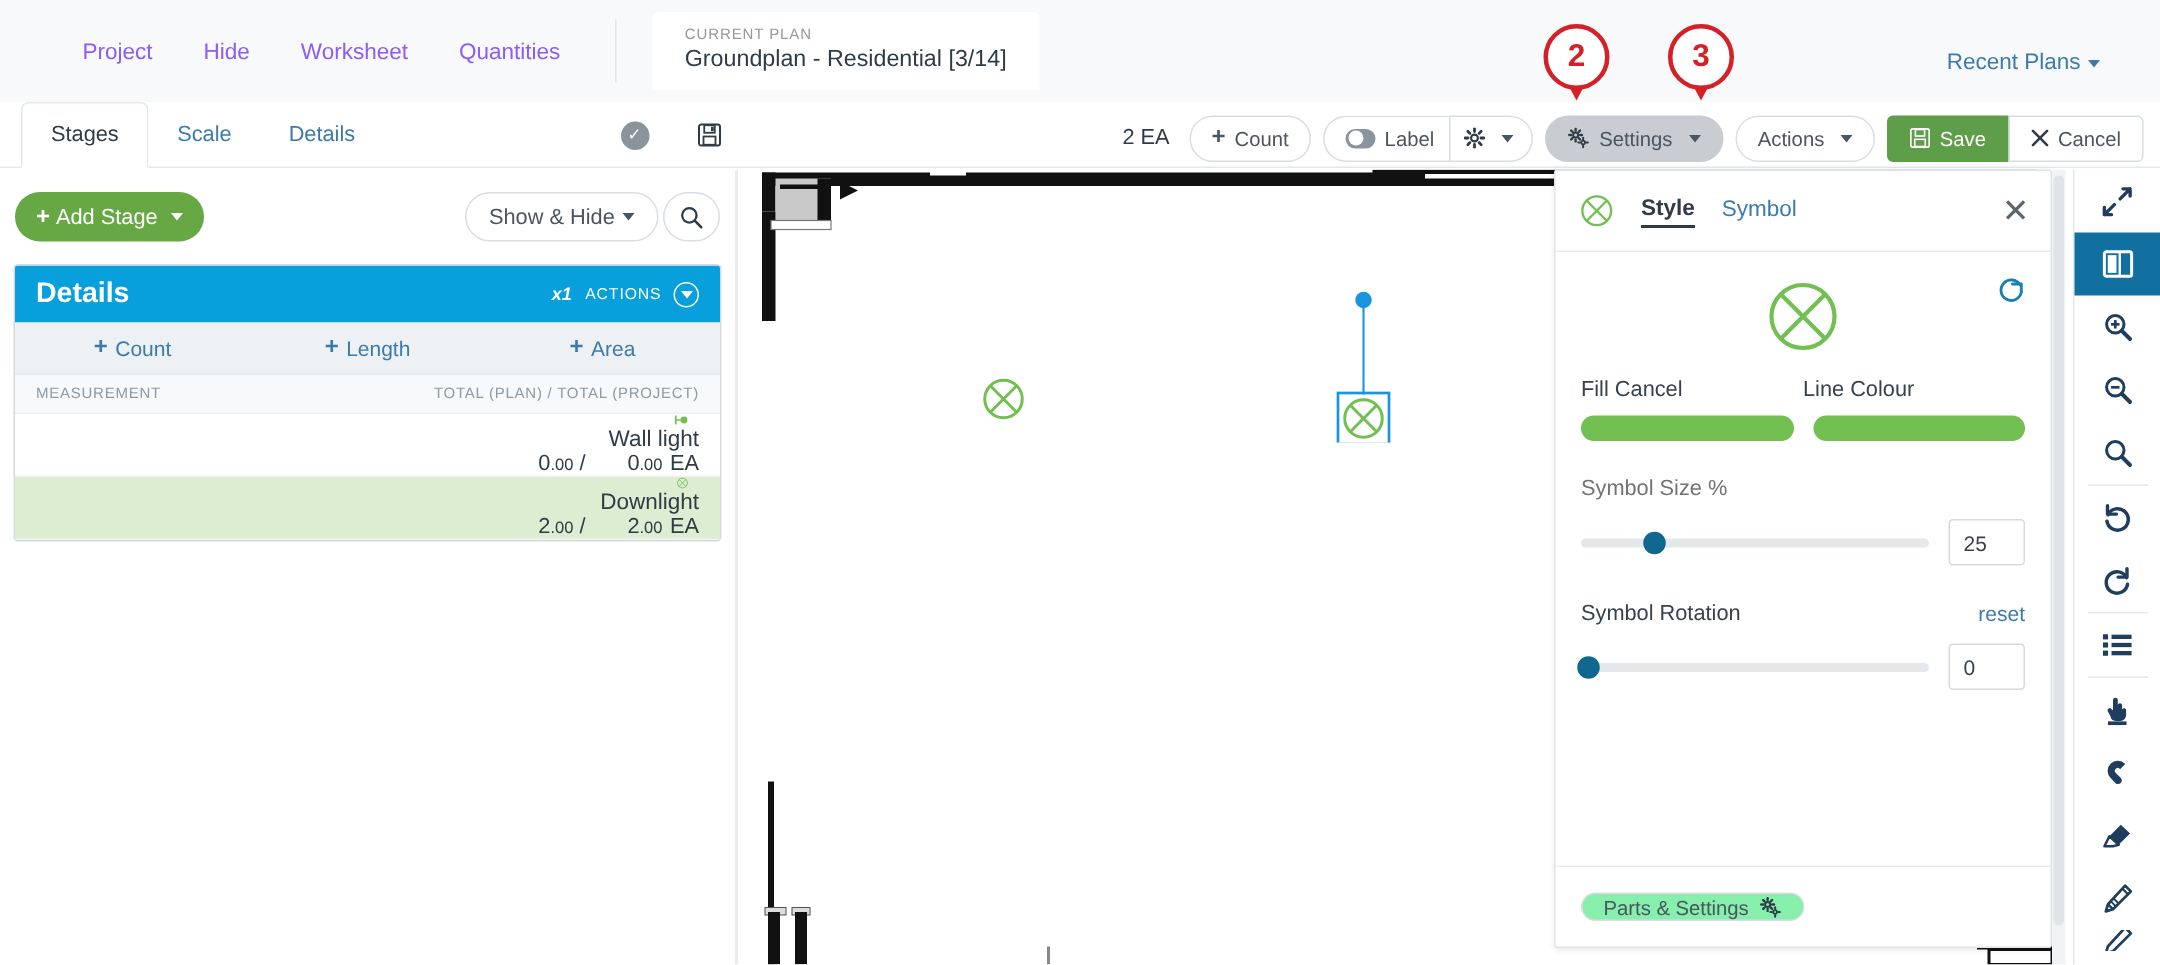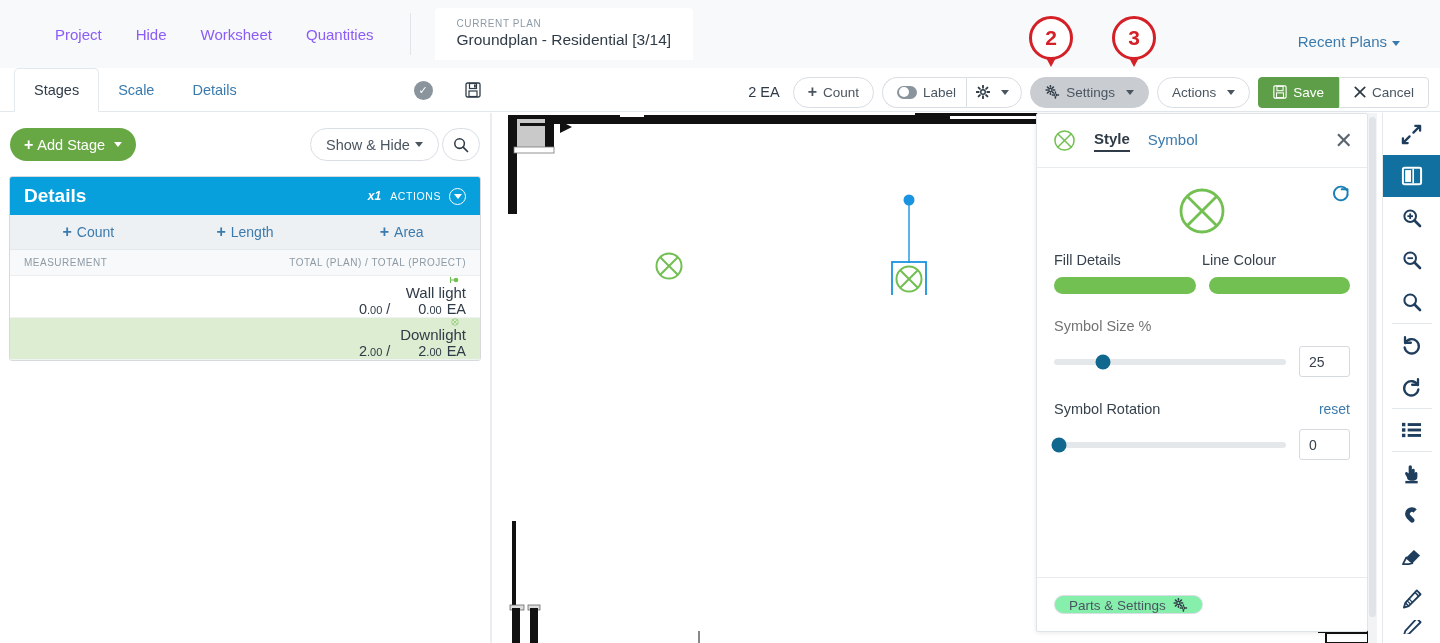--- a/index.html
+++ b/index.html
@@ -579,21 +579,21 @@
 
     <div class="sym-preview">
       <svg width="50" height="50" viewBox="0 0 50 50">
         <circle cx="25" cy="25" r="21" fill="none" stroke="#72bf52" stroke-width="2.8"></circle>
         <line x1="10.2" y1="10.2" x2="39.8" y2="39.8" stroke="#72bf52" stroke-width="2.8"></line>
         <line x1="39.8" y1="10.2" x2="10.2" y2="39.8" stroke="#72bf52" stroke-width="2.8"></line>
       </svg>
     </div>
 
     <div class="lbl-row">
-      <div class="field-lbl">Fill Details</div>
+      <div class="field-lbl">Fill Cancel</div>
       <div class="field-lbl">Line Colour</div>
     </div>
     <div class="swatch-row">
       <div class="swatch" style="background:#72bf52;"></div>
       <div class="swatch" style="background:#72bf52;"></div>
     </div>
 
     <div class="sec-lbl">Symbol Size %</div>
     <div class="slider-row">
       <div class="track">

